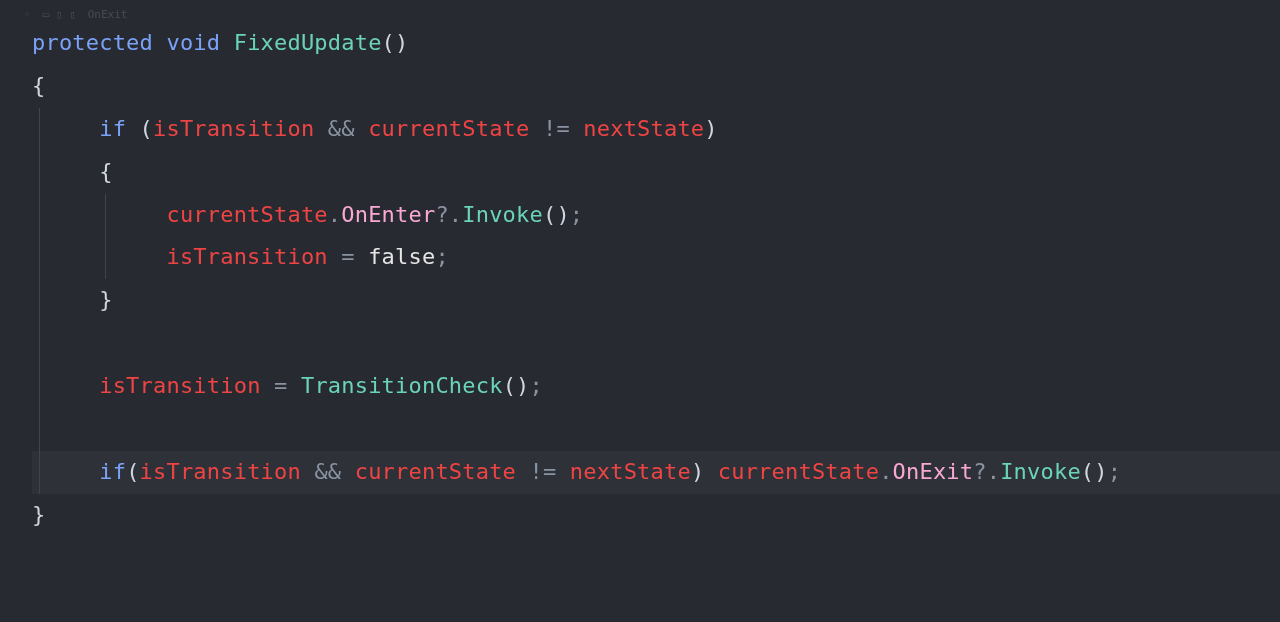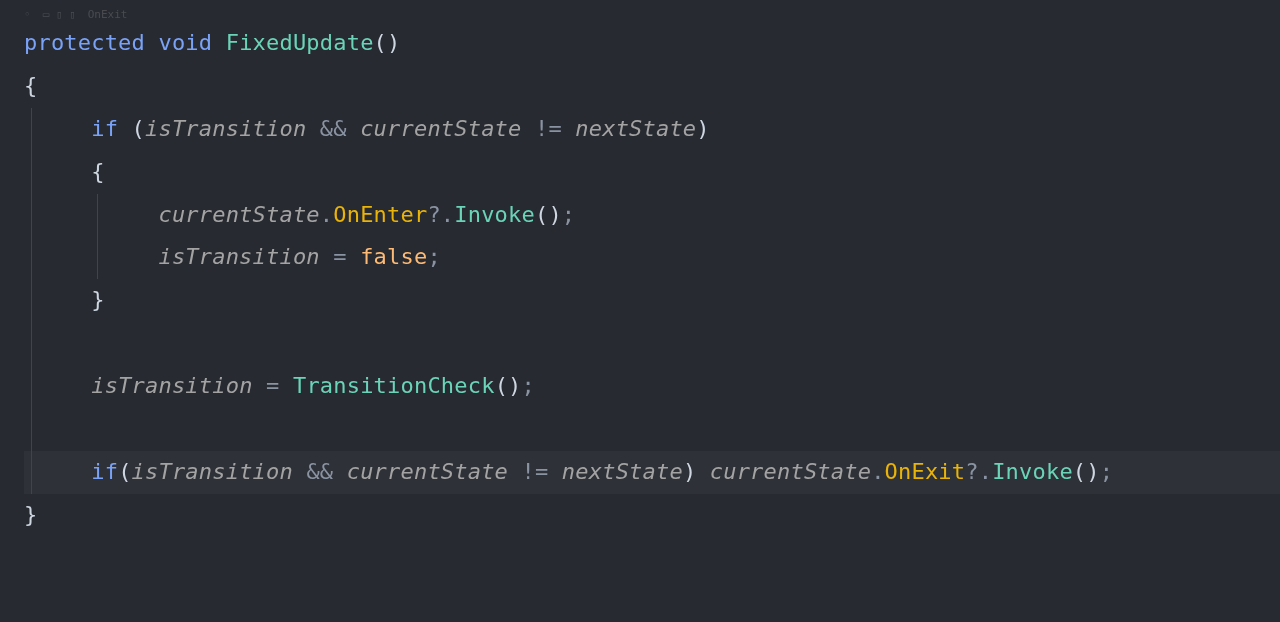--- a/index.html
+++ b/index.html
@@ -20,46 +20,46 @@
     height: 14px;
     padding-left: 24px;
     opacity: 0.25;
     font-size: 11px;
     color: #aaa;
     display: flex;
     gap: 12px;
     align-items: center;
   }
   .code {
-    padding-left: 24px;
+    padding-left: 32px;
   }
   .line {
     white-space: pre;
     position: relative;
     letter-spacing: 0.2px;
   }
   .line.highlight {
     background: rgba(255,255,255,0.035);
   }
   .indent-guide {
     position: absolute;
     left: 0;
     top: 0;
     bottom: 0;
     width: 1px;
     background: #3e4450;
   }
   .kw   { color: #7aa2f7; }
   .type { color: #7aa2f7; }
   .fn   { color: #6ad3b8; }
-  .id   { color: #a3a3a3; font-style: italic; }
-  .prop { color: #eab308; }
+  .id   { color: #ef4444; }
+  .prop { color: #f9a8d4; }
   .op   { color: #8a93a2; }
   .pn   { color: #ced6e0; }
-  .bool { color: #fdba74; }
+  .bool { color: #e5e5e5; }
 </style>
 </head>
 <body>
 
 <div class="editor">
 
   <div class="toolbar">
     <span>◦</span>
     <span>▭ ▯ ▯</span>
     <span>OnExit</span>

